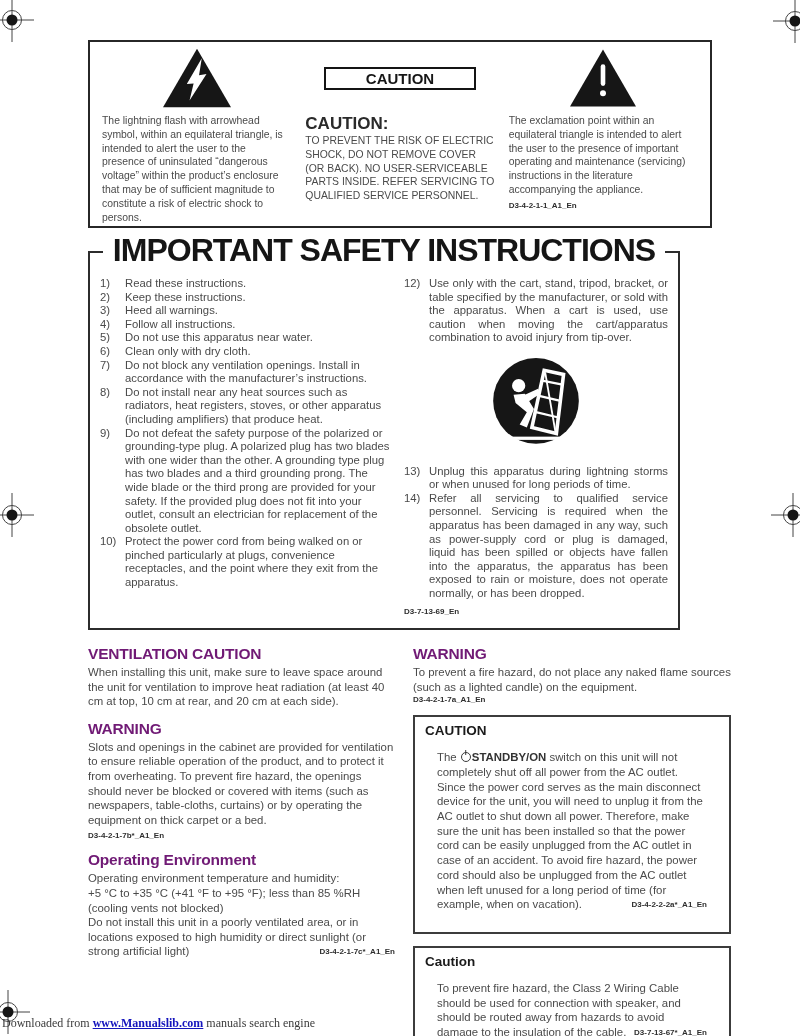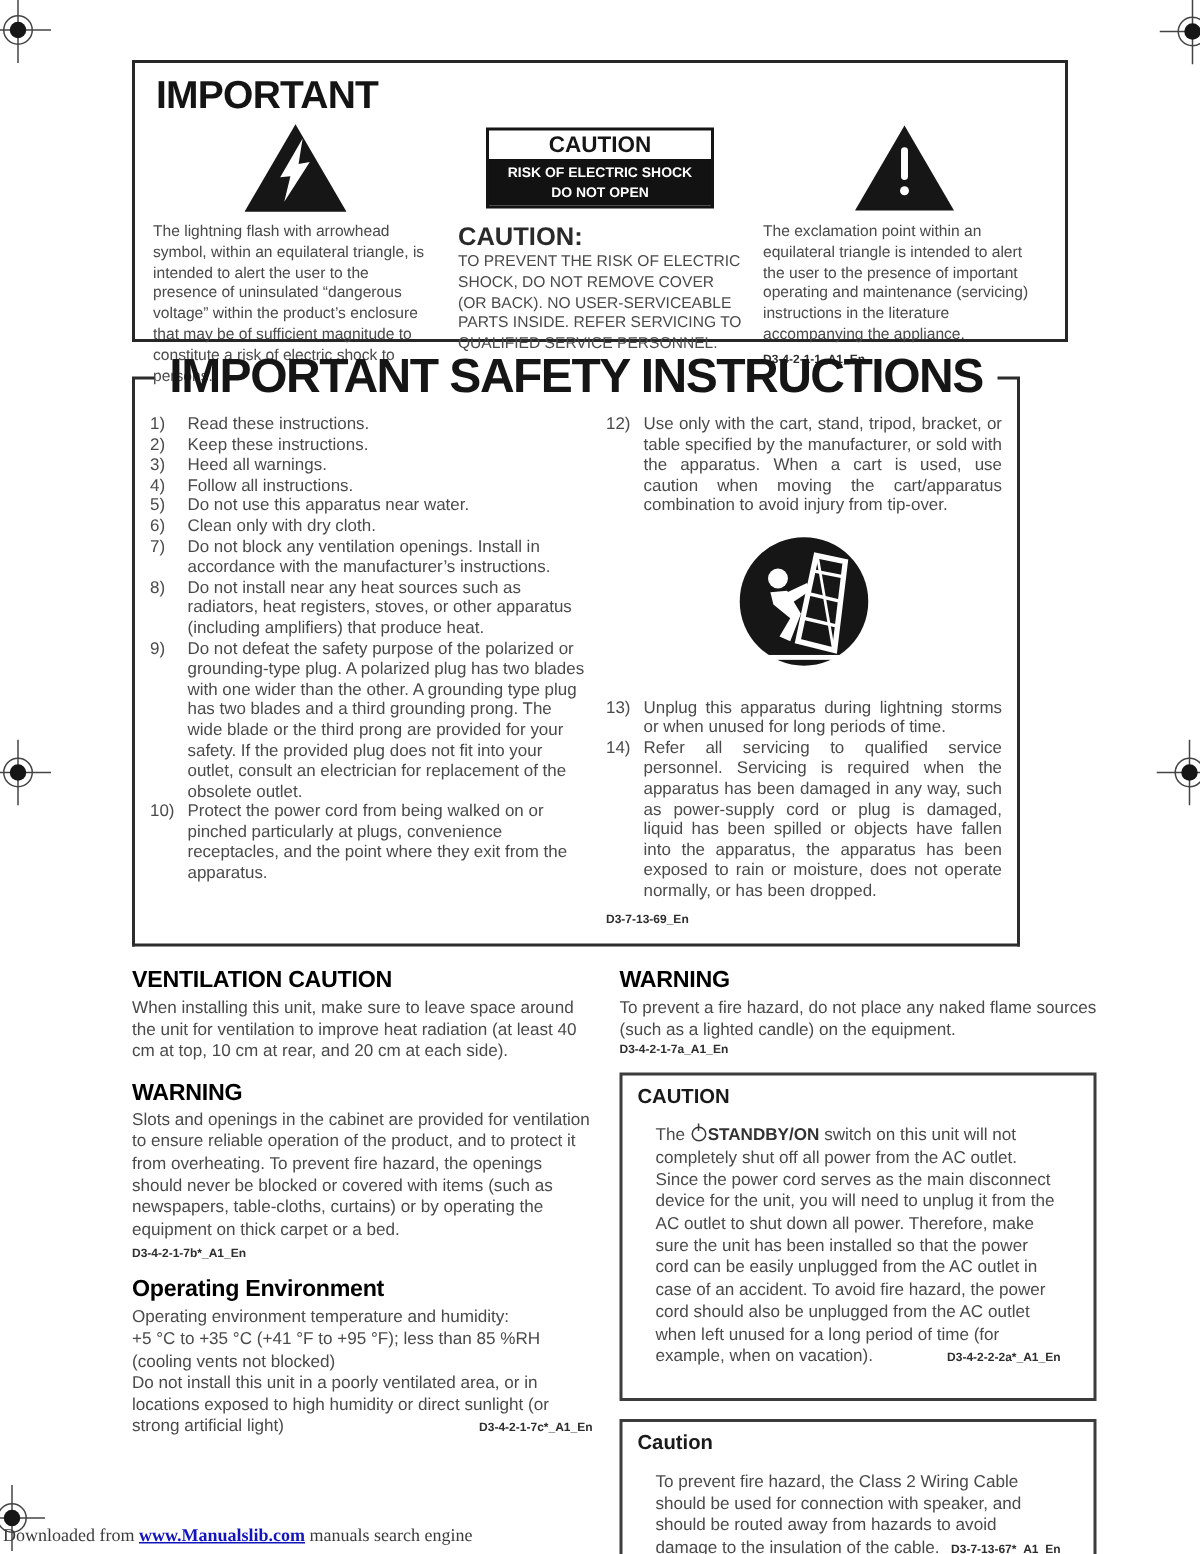--- a/index.html
+++ b/index.html
@@ -35,21 +35,21 @@
   .s-col.right{flex:1;min-width:0;}
   .item{display:flex;}
   .item .n{flex:none;width:25px;}
   .s-col.right .t{text-align:justify;}
   .cart-wrap{text-align:center;margin:8px 0 6px;}
   
   .bottom{position:absolute;left:88px;top:645px;width:643px;display:flex;gap:18px;}
   .b-left{width:307px;flex:none;}
   .b-right{flex:1;min-width:0;}
   .sec{margin-bottom:11px;}
-  .sec h3{font-size:15.5px;font-weight:bold;color:#000000;margin:0 0 2px 0;letter-spacing:-0.2px;}
+  .sec h3{font-size:15.5px;font-weight:bold;color:#701a75;margin:0 0 2px 0;letter-spacing:-0.2px;}
   .sec p{margin:0;font-size:11.4px;line-height:1.28;color:#4a4a4a;}
   .cbox{border:2px solid #3c3c3c;box-sizing:border-box;padding:6px 10px 8px;margin-top:12px;}
   .cbox h4{font-size:13.5px;font-weight:bold;color:#1a1a1a;margin:0 0 1px 0;}
   .cbox p{margin:12px;font-size:11.4px;line-height:1.29;color:#4a4a4a;}
   .inline-code{float:right;margin-top:3px;}
   .bold{font-weight:bold;color:#333;}
   .power-icon{display:inline-block;width:8px;height:8px;border:1.4px solid #3a3a3a;border-radius:50%;
               position:relative;margin:0 1px;top:1px;}
   .power-icon::after{content:'';position:absolute;left:50%;top:-3px;width:1.6px;height:5px;
                      background:#3a3a3a;transform:translateX(-50%);}
@@ -88,39 +88,34 @@
       <circle cx="22" cy="22" r="5.5" fill="#161616"></circle>
     </svg>
   <svg class="regmark" style="left:-14px;top:990px" viewBox="0 0 44 44">
       <line x1="22" y1="0" x2="22" y2="44" stroke="#444" stroke-width="1"></line>
       <line x1="0" y1="22" x2="44" y2="22" stroke="#444" stroke-width="1"></line>
       <circle cx="22" cy="22" r="9.5" fill="none" stroke="#444"></circle>
       <circle cx="22" cy="22" r="5.5" fill="#161616"></circle>
     </svg>
 
   <div class="top-box">
-    <div class="tb-title">IMPORTANT</div>
     <div class="tb-cols">
       <div class="tb-col">
         <div class="icon-area">
           <svg width="68" height="60" viewBox="0 0 100 86">
             <polygon points="50,0 100,86 0,86" fill="#161616"></polygon>
             <polygon points="57,14 35,52 45,51 39,76 64,37 53,39" fill="#fff"></polygon>
           </svg>
         </div>
         <div class="tb-p">The lightning flash with arrowhead symbol, within an equilateral triangle, is intended to alert the user to the presence of uninsulated “dangerous voltage” within the product’s enclosure that may be of sufficient magnitude to constitute a risk of electric shock to persons.</div>
       </div>
       <div class="tb-col">
         <div class="icon-area">
           <div class="mini-caution">
             <div class="mc-head">CAUTION</div>
-            <div class="mc-black">
-              <div>RISK OF ELECTRIC SHOCK</div>
-              <div>DO NOT OPEN</div>
-            </div>
           </div>
         </div>
         <div class="tb-caution-head">CAUTION:</div>
         <div class="tb-p">TO PREVENT THE RISK OF ELECTRIC SHOCK, DO NOT REMOVE COVER (OR BACK). NO USER-SERVICEABLE PARTS INSIDE. REFER SERVICING TO QUALIFIED SERVICE PERSONNEL.</div>
       </div>
       <div class="tb-col">
         <div class="icon-area">
           <svg width="66" height="58" viewBox="0 0 100 86">
             <polygon points="50,0 100,86 0,86" fill="#161616"></polygon>
             <rect x="46.5" y="22" width="7" height="33" rx="3.5" fill="#fff"></rect>

